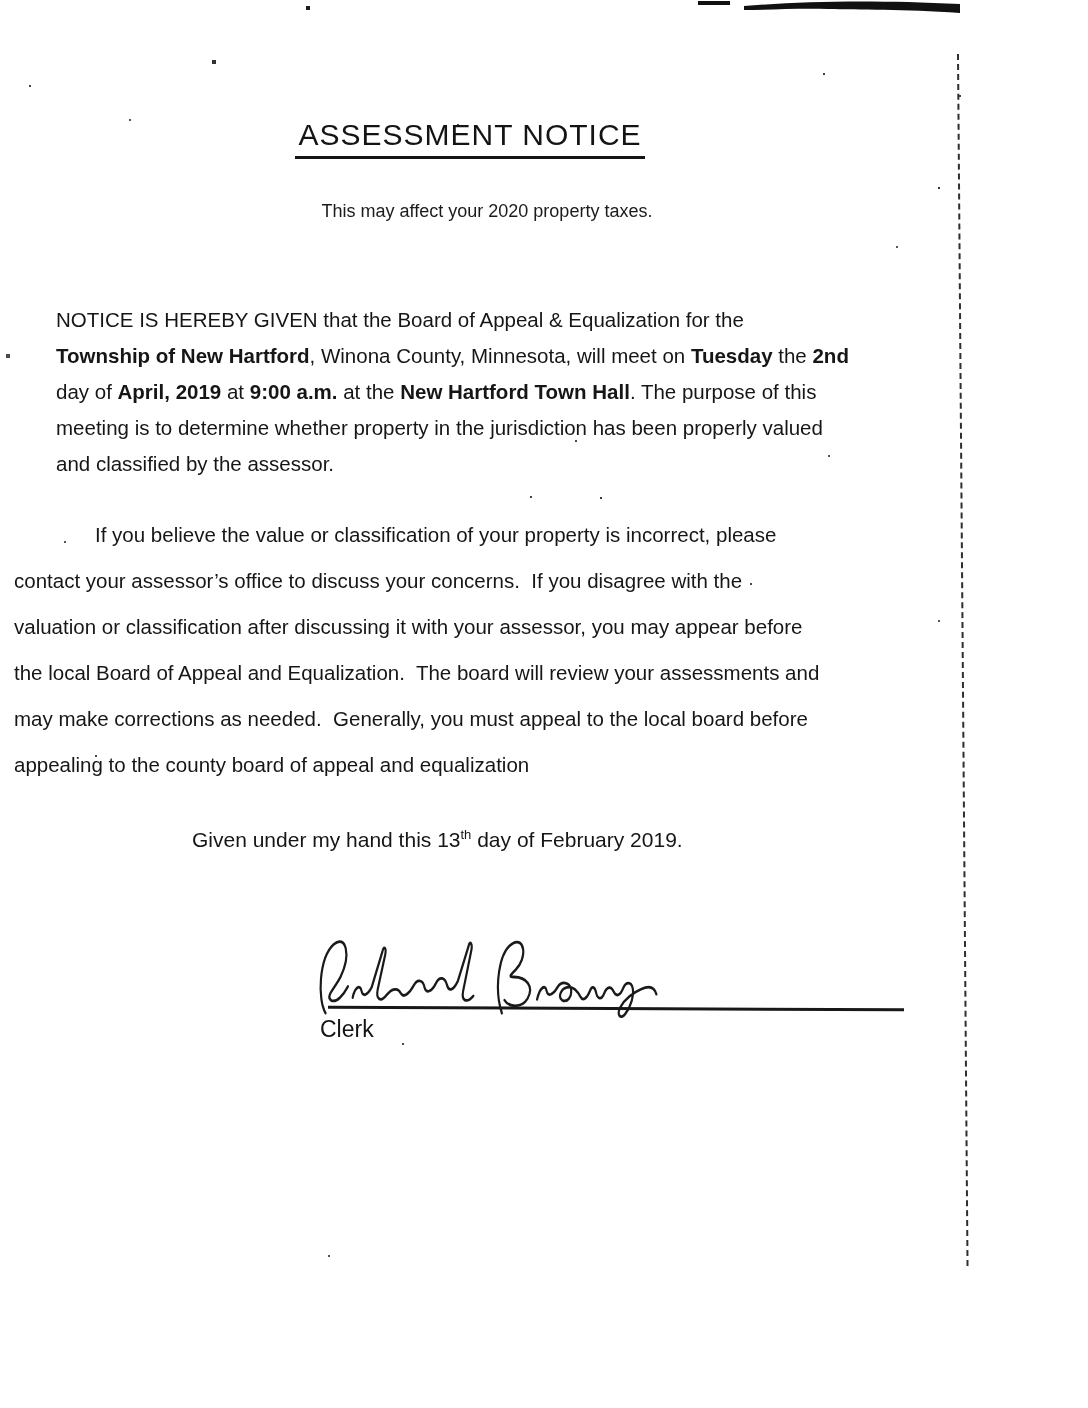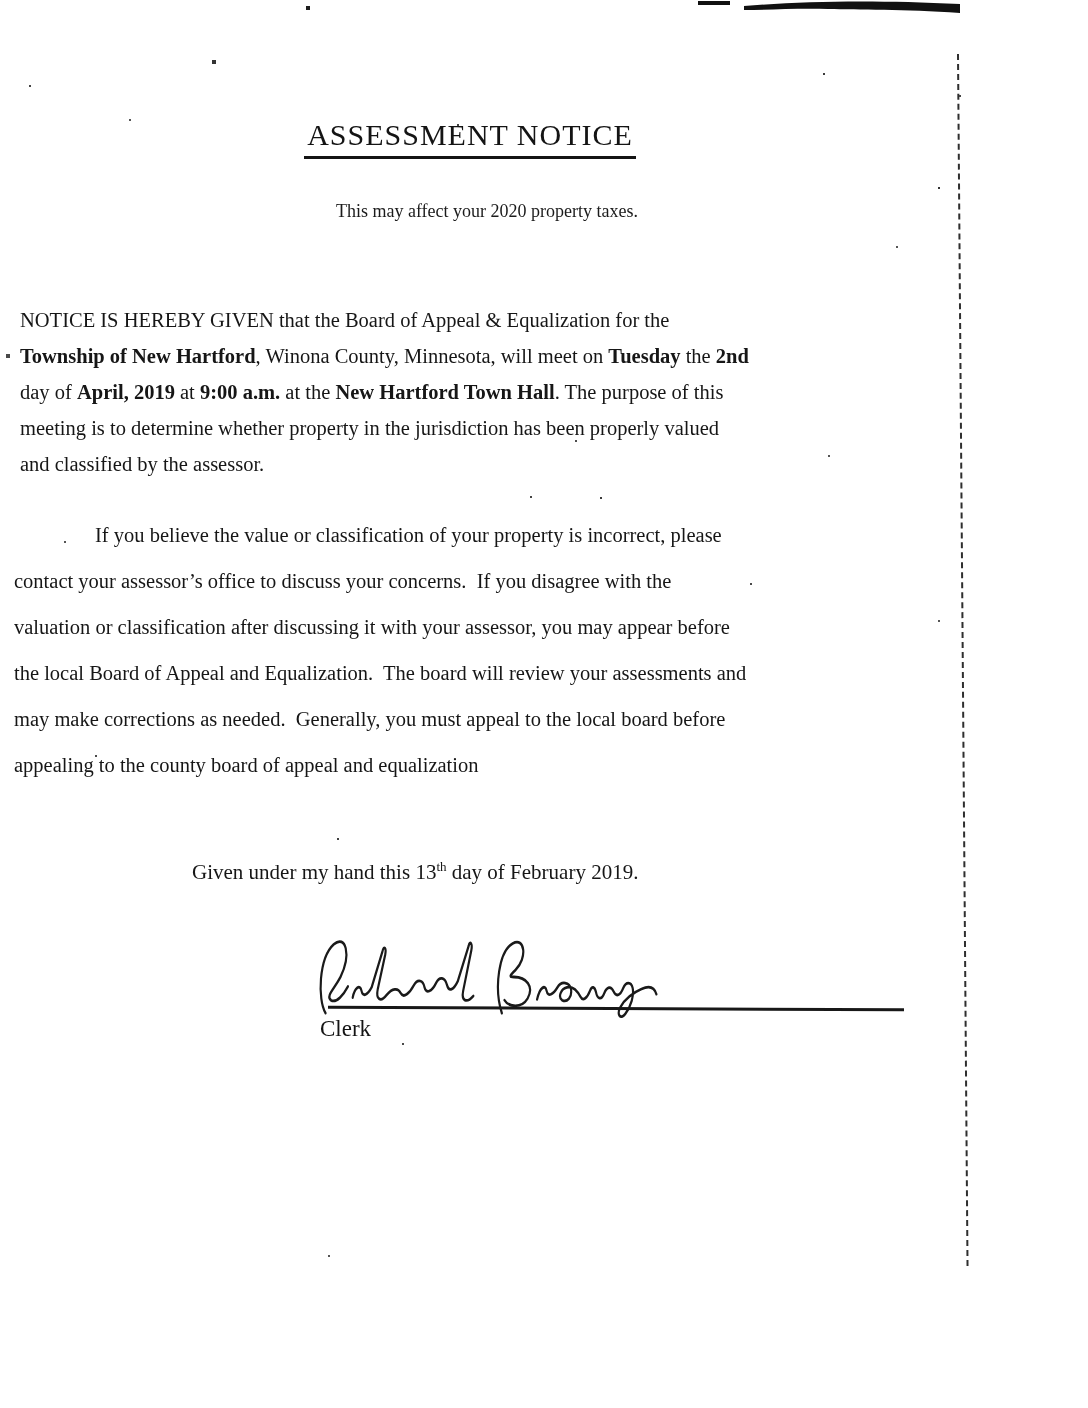--- a/index.html
+++ b/index.html
@@ -1,41 +1,41 @@
 <!DOCTYPE html>
 <html style="--ink: #161616; --paper: #ffffff;"><head>
 <meta charset="utf-8">
 <style>
   :root { --ink:#161616; --paper:#ffffff; }
   html,body { margin:0; padding:0; background:#fff; }
   .page {
     position:relative; width:1088px; height:1408px;
     background:var(--paper); overflow:hidden;
-    font-family:Liberation Serif, serif; color:var(--ink);
+    font-family:Liberation Sans, sans-serif; color:var(--ink);
   }
   .abs { position:absolute; }
   .doc-title {
     left:0; top:118px; width:940px; text-align:center; margin:0;
     font-size:30px; font-weight:400; letter-spacing:1px; color:#141414;
   }
   .doc-title .underlined {
     display:inline-block; border-bottom:3px solid #141414; padding:0 3px 4px 3px;
   }
   .doc-subtitle {
     left:0; top:201px; width:940px; text-align:center;
     font-size:18px; color:#1b1b1b;margin-left:17px;
   }
   .para { white-space:pre; }
   .p1 { left:20px; top:302px; font-size:20.5px; }
-  .p1 .tline { line-height:36px; height:36px; }
+  .p1 .tline { line-height:36px; height:36px;margin-left:36px; }
   .p2 { left:14px; top:512px; font-size:20.5px; }
   .p2 .tline { line-height:46px; height:46px; }
   .p2 .tline:first-child { padding-left:81px; }
   .attestation { left:192px; top:820px; font-size:21px; white-space:pre; }
-  .attestation .tline { line-height:30px;margin-top:32px; }
+  .attestation .tline { line-height:30px; }
   sup { font-size:0.62em; }
   .sig-svg { left:312px; top:934px; }
   .sig-line {
     left:328px; top:1007px; width:576px; height:3px;
     background:#181818; transform:rotate(0.25deg);
   }
   .signer-title { left:320px; top:1016px; font-size:23px; color:#141414; }
   .dashed-edge {
     left:957px; top:54px; height:1212px; width:0;
     border-left:2px dashed #2e2e2e;

